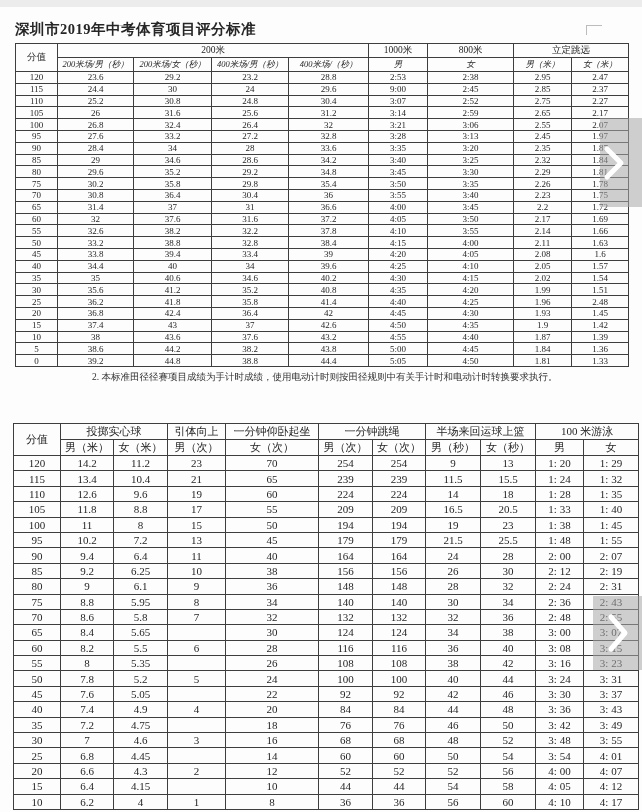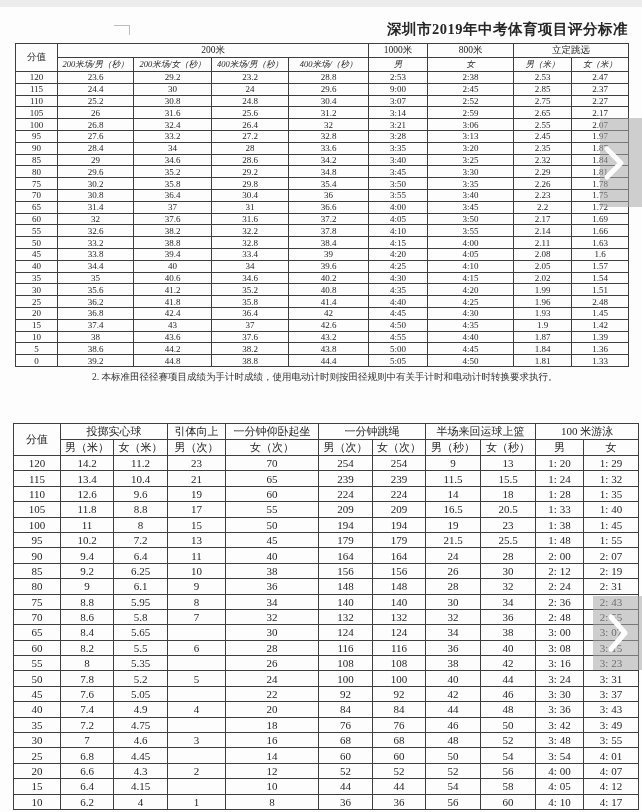--- a/index.html
+++ b/index.html
@@ -9,21 +9,21 @@
     font-family:"Liberation Serif","DejaVu Serif",serif;
     color:#262626;
   }
   .top-strip{position:absolute;top:0;left:0;width:642px;height:7px;background:#ececec;}
   .corner-mark{position:absolute;width:15px;height:9px;opacity:.65;}
   .corner-mark.left{top:25px;left:114px;border-top:1px solid #9a9a9a;border-right:1px solid #9a9a9a;}
   .corner-mark.right{top:25px;left:586px;border-top:1px solid #9a9a9a;border-left:1px solid #9a9a9a;}
 
   .doc-title{
     position:absolute;top:20px;left:15px;width:613px;
-    text-align:right;font-size:14.5px;font-weight:bold;letter-spacing:.5px;
+    text-align:left;font-size:14.5px;font-weight:bold;letter-spacing:.5px;
   }
 
   table{border-collapse:collapse;table-layout:fixed;position:absolute;background:#fdfdfd;}
   th,td{
     border:1px solid #3e3e3e;text-align:center;vertical-align:middle;
     padding:0;overflow:hidden;white-space:nowrap;font-weight:normal;
   }
 
   
   #table1{top:43px;left:15px;width:613px;}
@@ -105,21 +105,21 @@
   </thead>
   <tbody>
       <tr>
         <td>120</td>
         <td>23.6</td>
         <td>29.2</td>
         <td>23.2</td>
         <td>28.8</td>
         <td>2:53</td>
         <td>2:38</td>
-        <td>2.53</td>
+        <td>2.95</td>
         <td>2.47</td>
       </tr>
       <tr>
         <td>115</td>
         <td>24.4</td>
         <td>30</td>
         <td>24</td>
         <td>29.6</td>
         <td>9:00</td>
         <td>2:45</td>

